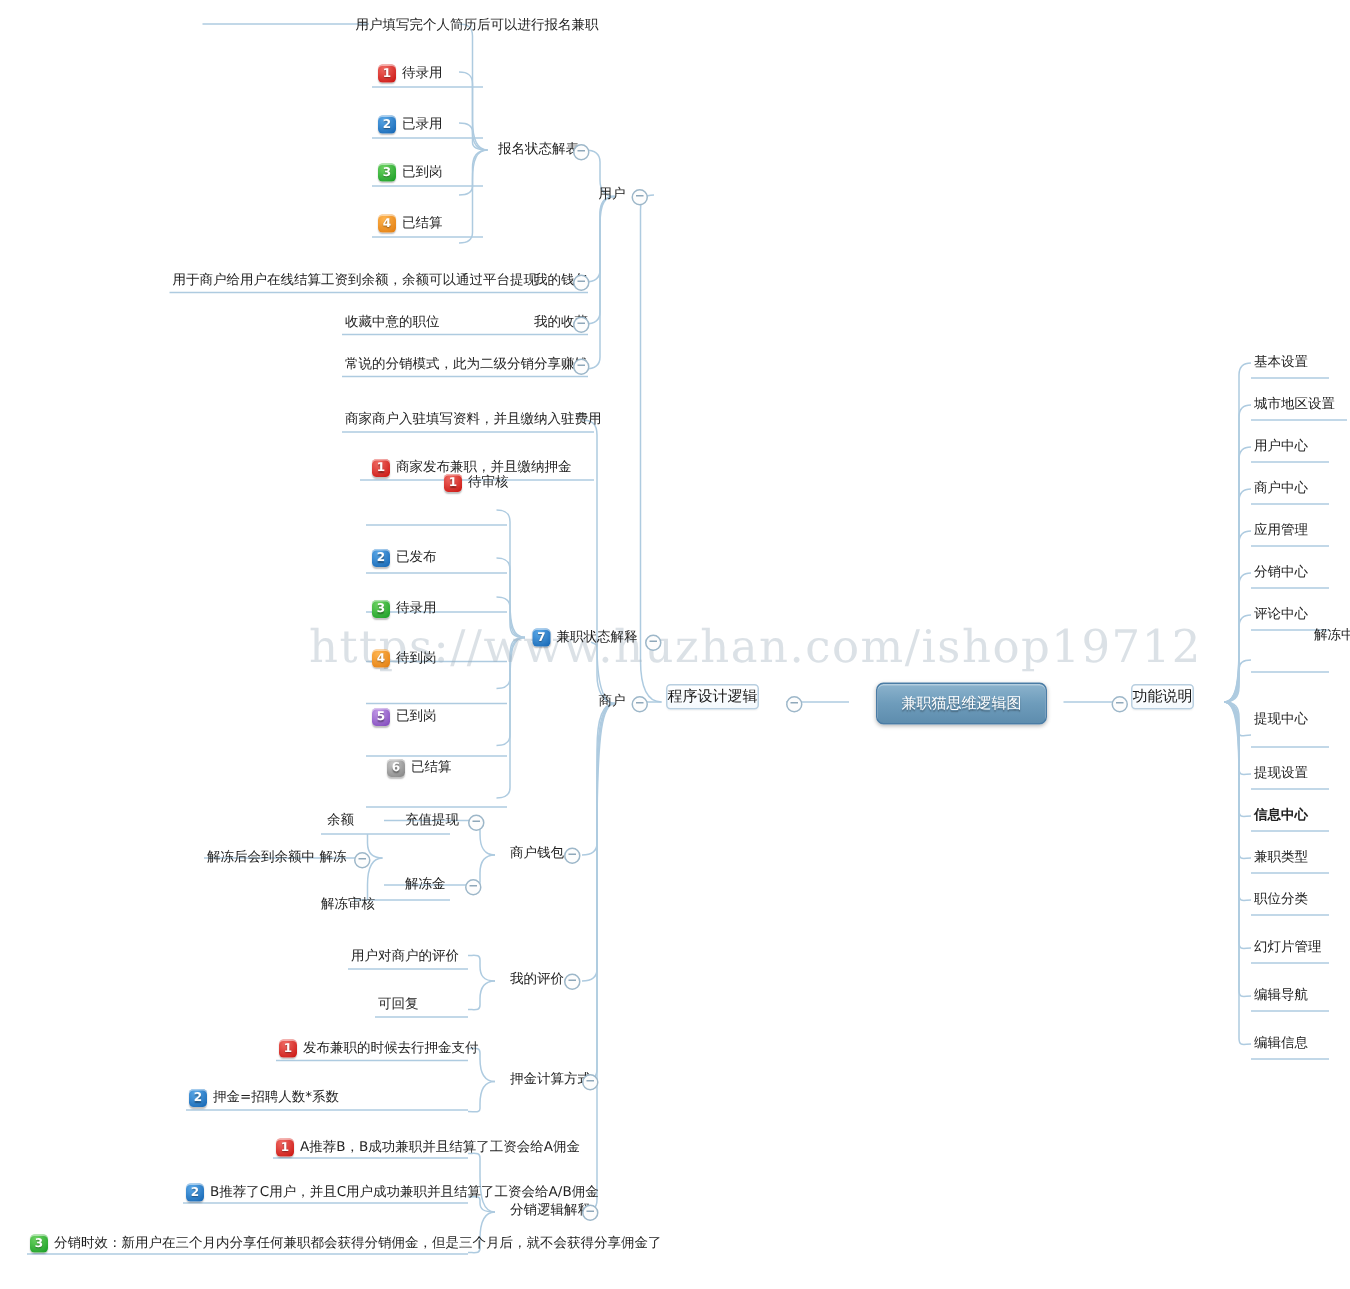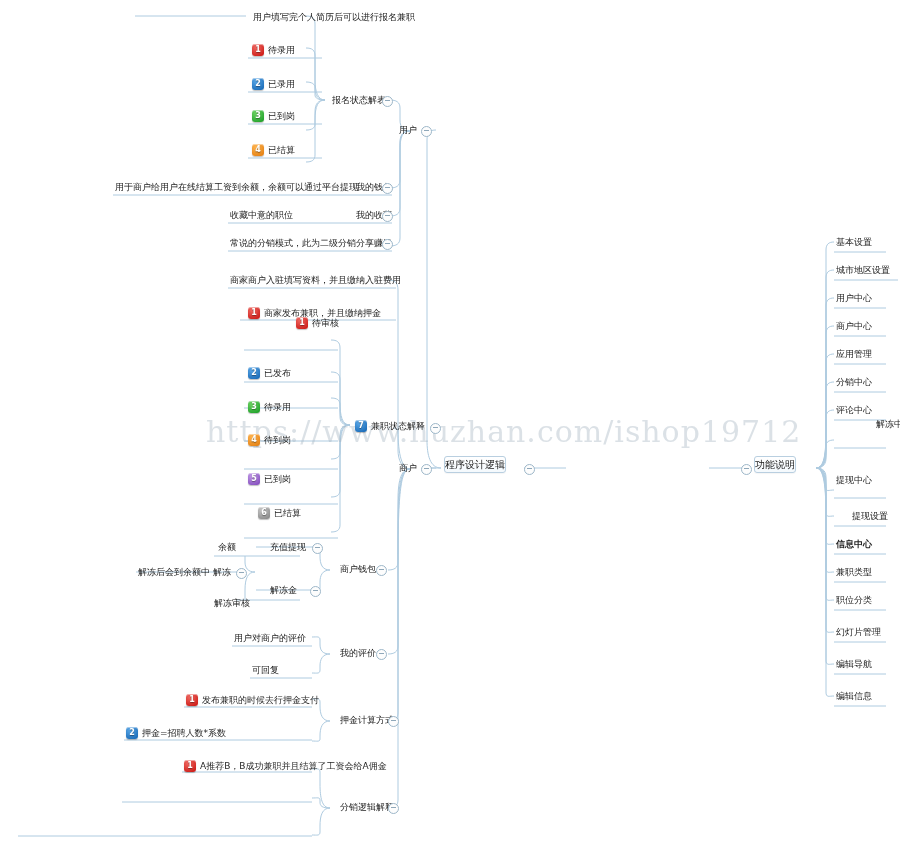--- a/index.html
+++ b/index.html
@@ -223,38 +223,39 @@
       <path d="M834,582 L886,582"></path>
       <path d="M834,610 L886,610"></path>
       <path d="M834,642 L886,642"></path>
       <path d="M834,674 L886,674"></path>
       <path d="M834,706 L886,706"></path>
     </g>
   </svg>
 
   <div class="watermark">https://www.huzhan.com/ishop19712</div>
 
+  <div class="root" style="left:584px;top:455px;">兼职猫思维逻辑图</div>
 
   <div class="node" style="left:444px;top:459px;">
     <span class="boxed">程序设计逻辑</span>
   </div>
   <div class="toggle" style="left:524px;top:464px;"></div>
 
   <div class="node" style="left:754px;top:459px;">
     <span class="boxed">功能说明</span>
   </div>
   <div class="toggle" style="left:741px;top:464px;"></div>
 
   <div class="node leaf" style="left:399px;top:124px;text-align:center;">用户</div>
   <div class="toggle" style="left:421px;top:126px;"></div>
 
   <div class="node leaf" style="left:332px;top:94px;">报名状态解表</div>
   <div class="toggle" style="left:382px;top:96px;"></div>
 
-  <div class="node leaf" style="left:237px;top:11px;margin-left:16px;">用户填写完个人简历后可以进行报名兼职</div>
+  <div class="node leaf" style="left:237px;top:11px;">用户填写完个人简历后可以进行报名兼职</div>
 
   <div class="node" style="left:252px;top:43px;">
     <span class="badge b1">1</span><span class="txt">待录用</span>
   </div>
   <div class="node" style="left:252px;top:77px;">
     <span class="badge b2">2</span><span class="txt">已录用</span>
   </div>
   <div class="node" style="left:252px;top:109px;">
     <span class="badge b3">3</span><span class="txt">已到岗</span>
   </div>
@@ -332,32 +333,38 @@
     <span class="badge b1">1</span><span class="txt">发布兼职的时候去行押金支付</span>
   </div>
   <div class="node" style="left:126px;top:726px;">
     <span class="badge b2">2</span><span class="txt">押金=招聘人数*系数</span>
   </div>
 
   <div class="node leaf" style="left:340px;top:801px;">分销逻辑解释</div>
   <div class="toggle" style="left:388px;top:803px;"></div>
   <div class="node" style="left:184px;top:759px;">
     <span class="badge b1">1</span><span class="txt">A推荐B，B成功兼职并且结算了工资会给A佣金</span>
+  </div>
+  <div class="node" style="left:124px;top:789px;">
+    <span class="badge b2">2</span><span class="txt">B推荐了C用户，并且C用户成功兼职并且结算了工资会给A/B佣金</span>
+  </div>
+  <div class="node" style="left:20px;top:823px;">
+    <span class="badge b3">3</span><span class="txt">分销时效：新用户在三个月内分享任何兼职都会获得分销佣金，但是三个月后，就不会获得分享佣金了</span>
   </div>
 
   <div class="node" style="left:836px;top:236px;"><span class="leaf">基本设置</span></div>
   <div class="node" style="left:836px;top:264px;"><span class="leaf">城市地区设置</span></div>
   <div class="node" style="left:836px;top:292px;"><span class="leaf">用户中心</span></div>
   <div class="node" style="left:836px;top:320px;"><span class="leaf">商户中心</span></div>
   <div class="node" style="left:836px;top:348px;"><span class="leaf">应用管理</span></div>
   <div class="node" style="left:836px;top:376px;"><span class="leaf">分销中心</span></div>
   <div class="node" style="left:836px;top:404px;"><span class="leaf">评论中心</span></div>
   <div class="node" style="left:836px;top:418px;padding-left:40px;"><span class="leaf">解冻中心</span></div>
   <div class="node" style="left:836px;top:474px;"><span class="leaf">提现中心</span></div>
-  <div class="node" style="left:836px;top:510px;margin-left:16px;"><span class="leaf">提现设置</span></div>
+  <div class="node" style="left:836px;top:510px;"><span class="leaf">提现设置</span></div>
   <div class="node" style="left:836px;top:538px;font-weight:bold;"><span class="leaf">信息中心</span></div>
   <div class="node" style="left:836px;top:566px;"><span class="leaf">兼职类型</span></div>
   <div class="node" style="left:836px;top:594px;"><span class="leaf">职位分类</span></div>
   <div class="node" style="left:836px;top:626px;"><span class="leaf">幻灯片管理</span></div>
   <div class="node" style="left:836px;top:658px;"><span class="leaf">编辑导航</span></div>
   <div class="node" style="left:836px;top:690px;"><span class="leaf">编辑信息</span></div>
 
 </div>
 
 </body></html>

